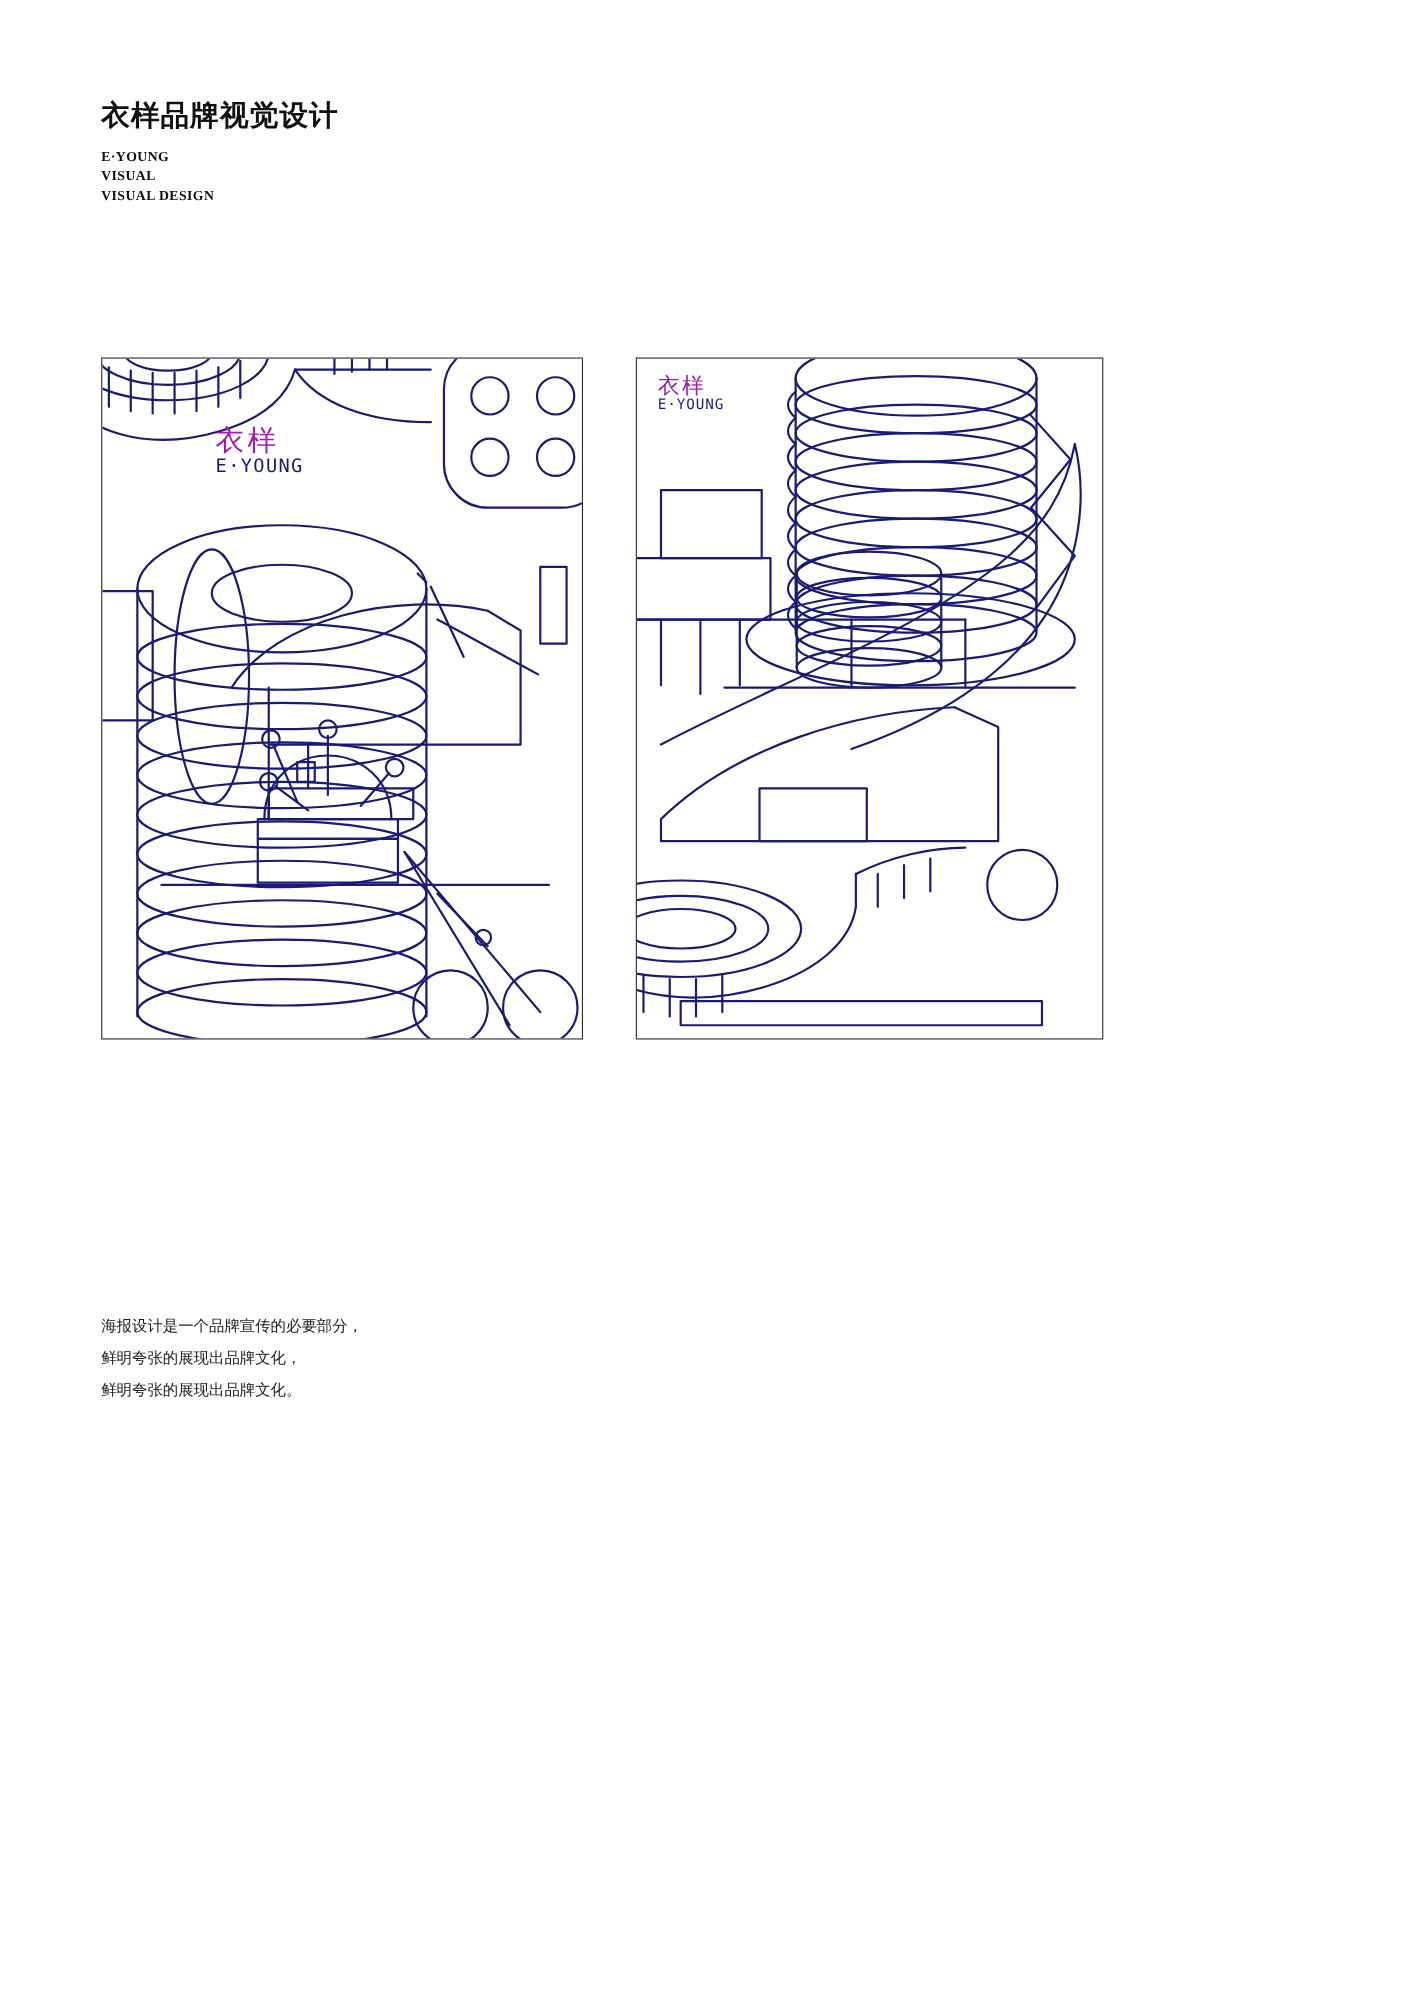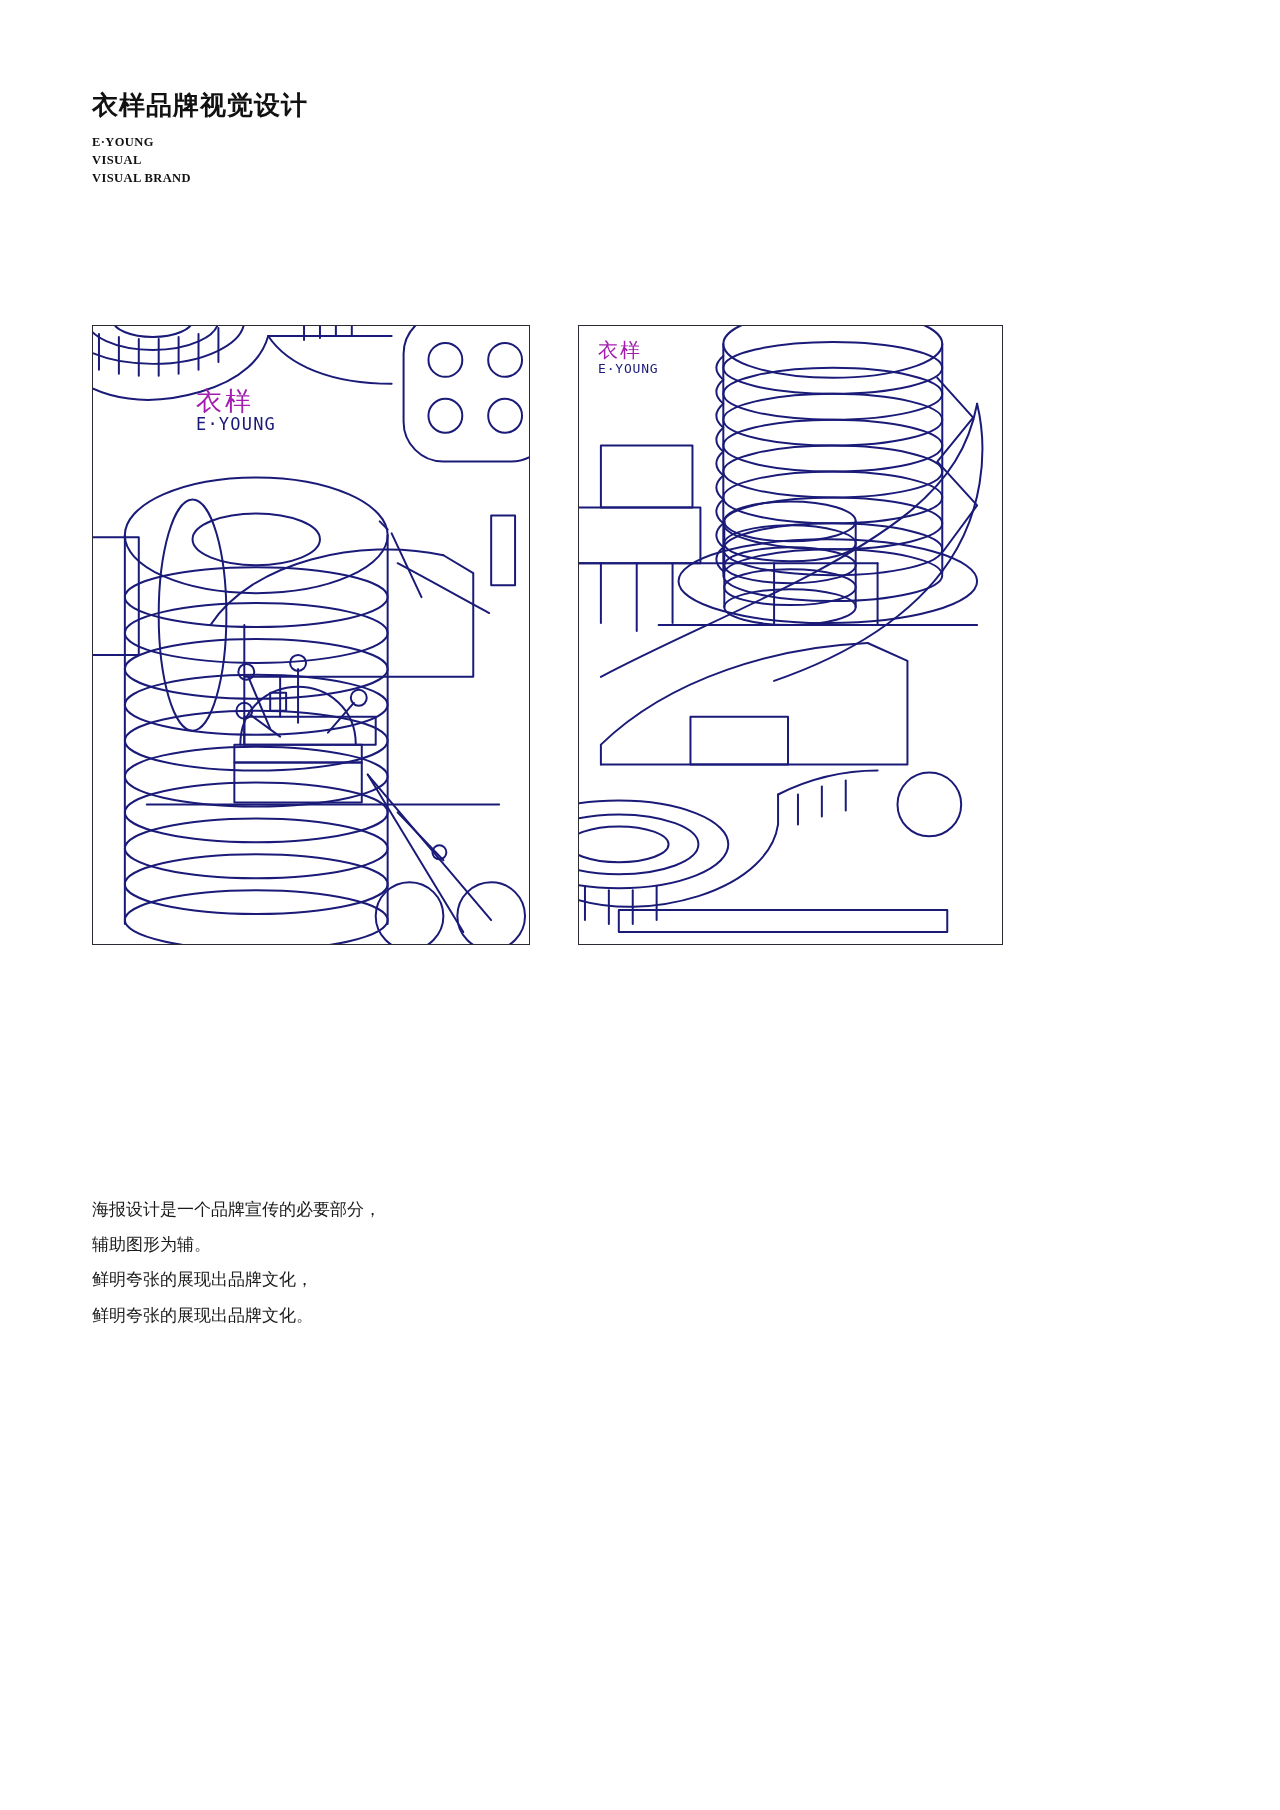--- a/index.html
+++ b/index.html
@@ -69,37 +69,37 @@
   #logo-left{left:196px;top:388px;}
   #logo-right{left:598px;top:340px;}
   #logo-right .logo-cn{font-size:20px;letter-spacing:2px;}
   #logo-right .logo-en{font-size:13px;letter-spacing:0.8px;}
 
   
   .body-copy{
     position:absolute;
     left:92px;top:1192px;
     font-family:"DejaVu Serif","Liberation Serif",serif;
-    font-size:17px;
+    font-size:14px;
     color:#1a1a1a;
     line-height:2.07;
   }
   .body-copy p{margin:0;white-space:nowrap;}
 </style>
 </head>
 <body>
 
 <div class="page">
 
   <div class="header">
     <div class="h-title">衣样品牌视觉设计</div>
     <div class="h-sub">
       <div>E·YOUNG</div>
       <div>VISUAL</div>
-      <div>VISUAL BRAND</div>
+      <div>VISUAL DESIGN</div>
     </div>
   </div>
 
   <div class="posters">
 
     <div class="poster" id="poster-left">
       <svg viewBox="0 0 438 620" preserveAspectRatio="none">
         <g fill="none" stroke="#1a1a78" stroke-width="2" stroke-linecap="round" stroke-linejoin="round">
 
           <g>
@@ -298,18 +298,17 @@
     <div class="logo-en">E·YOUNG</div>
   </div>
 
   <div class="logo-wrap" id="logo-right">
     <div class="logo-cn">衣样</div>
     <div class="logo-en">E·YOUNG</div>
   </div>
 
   <div class="body-copy">
     <p>海报设计是一个品牌宣传的必要部分，</p>
-    <p>辅助图形为辅。</p>
     <p>鲜明夸张的展现出品牌文化，</p>
     <p>鲜明夸张的展现出品牌文化。</p>
   </div>
 
 </div>
 
 </body></html>

